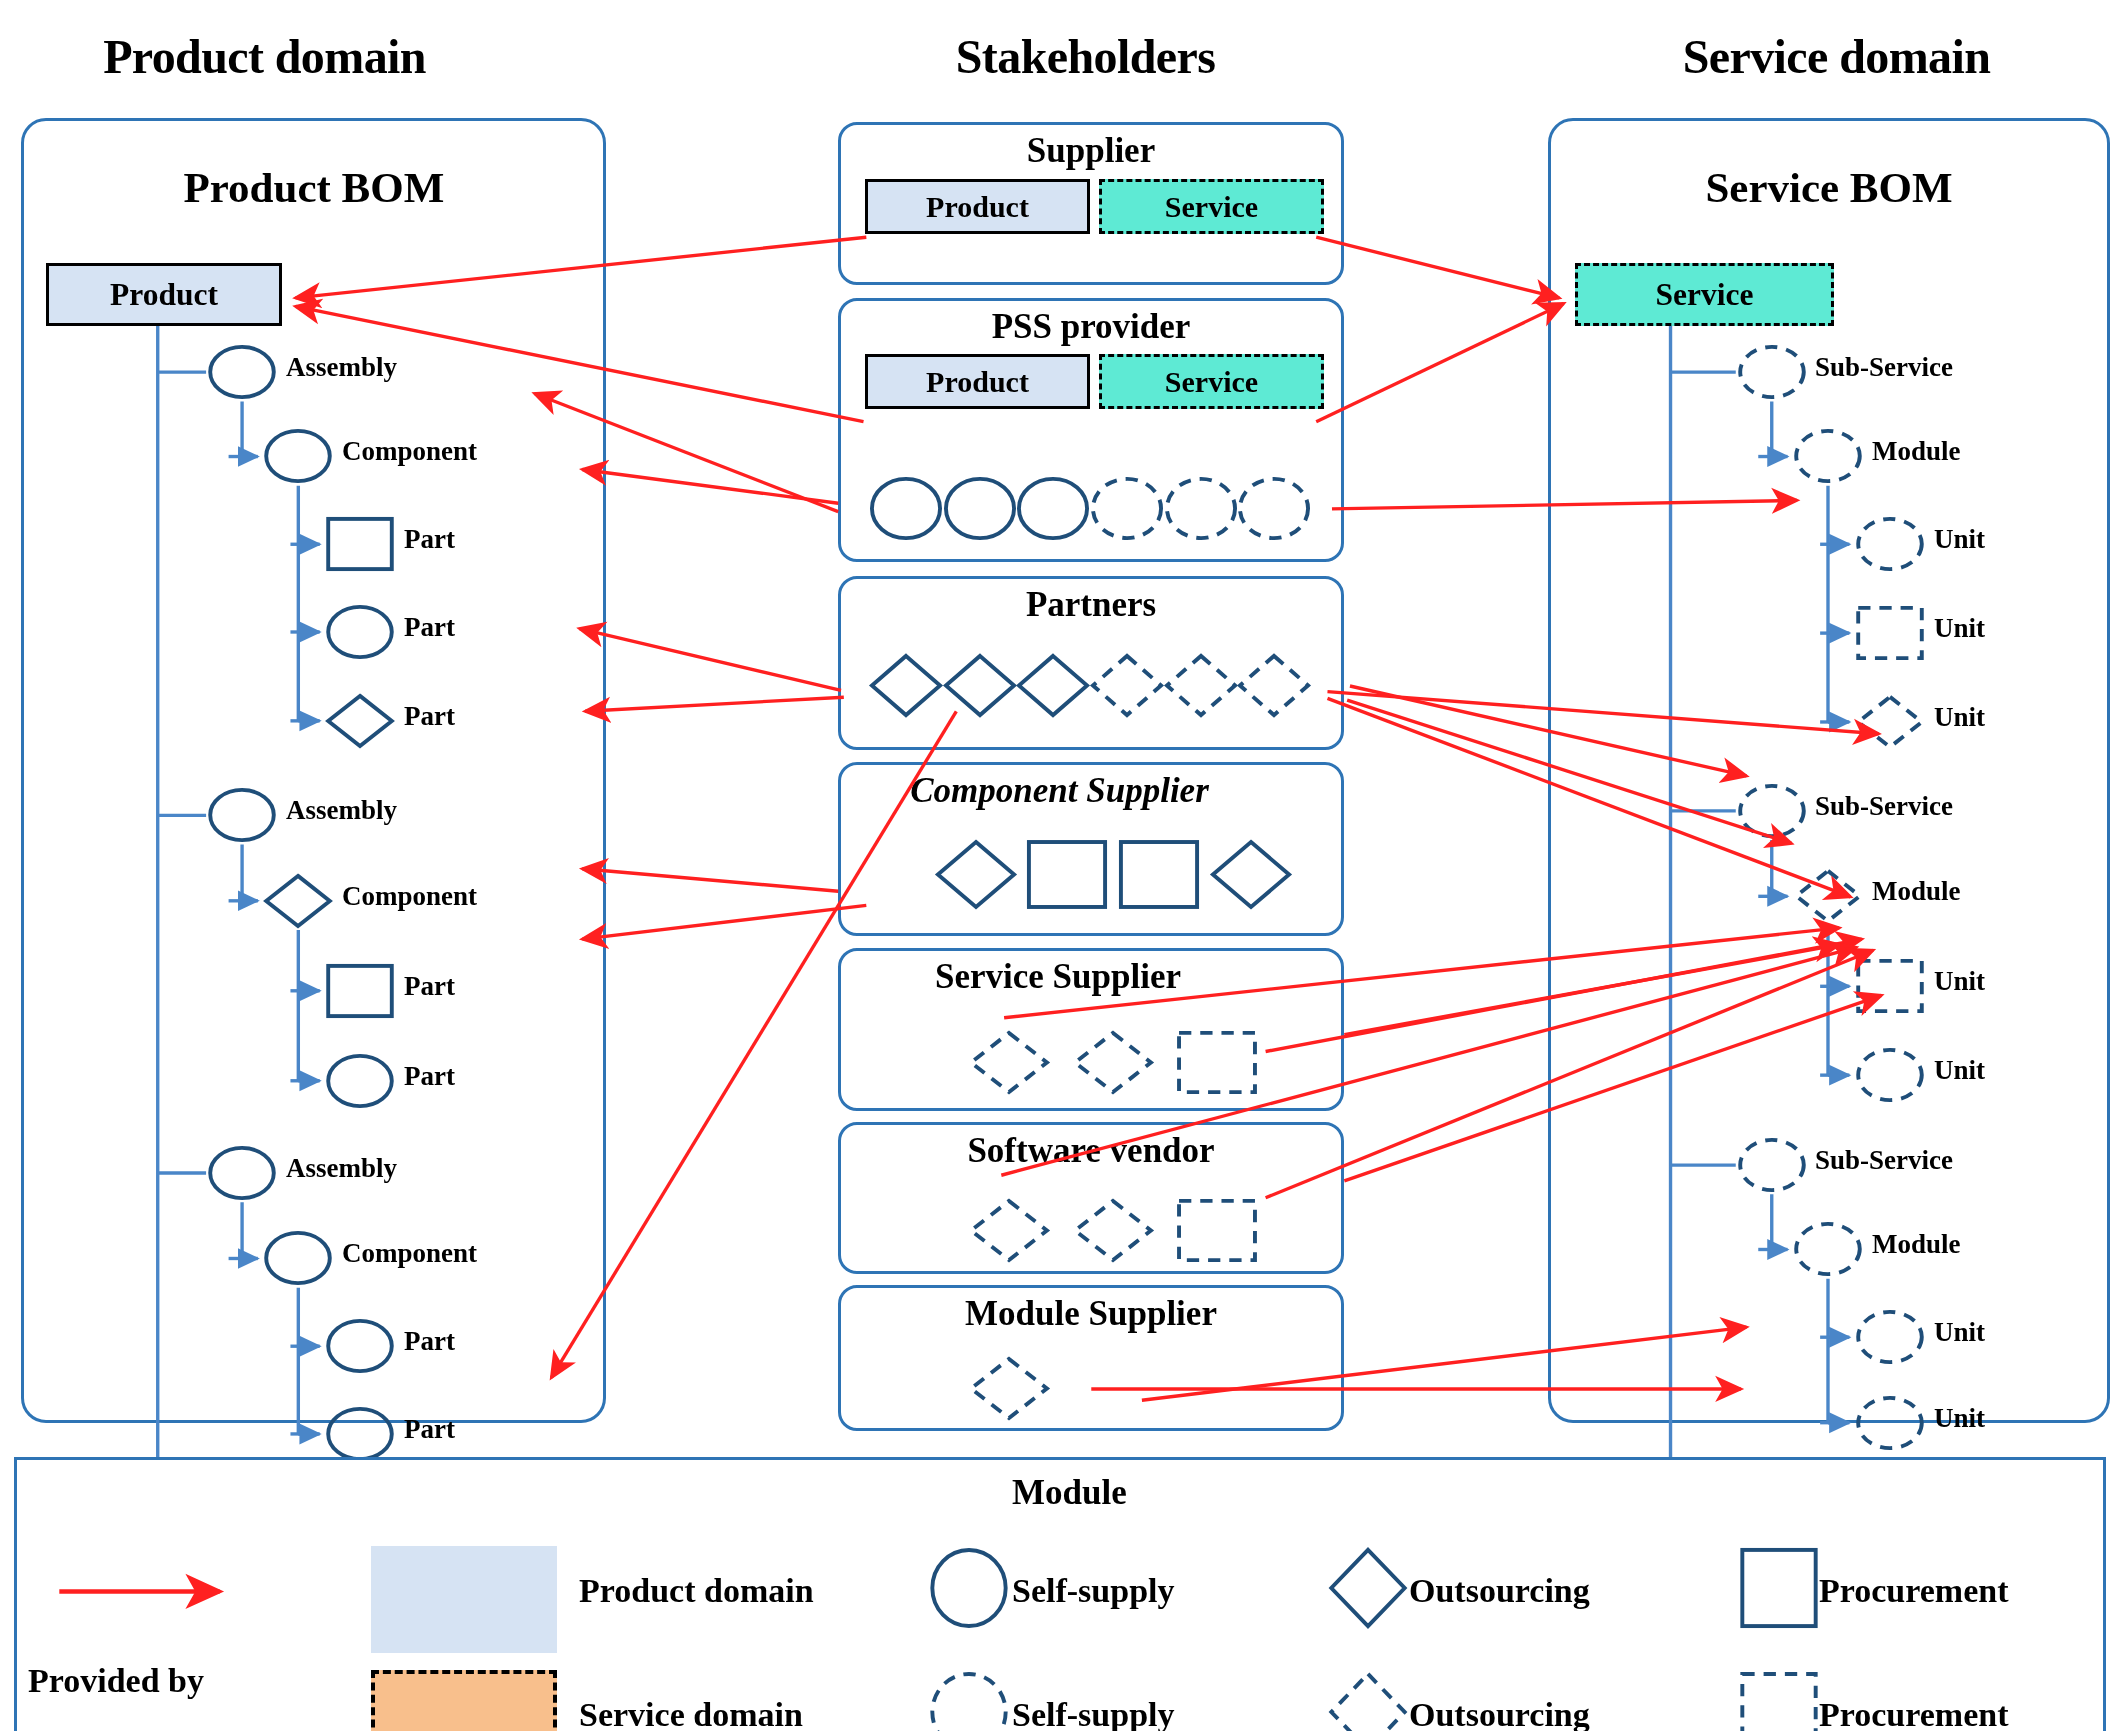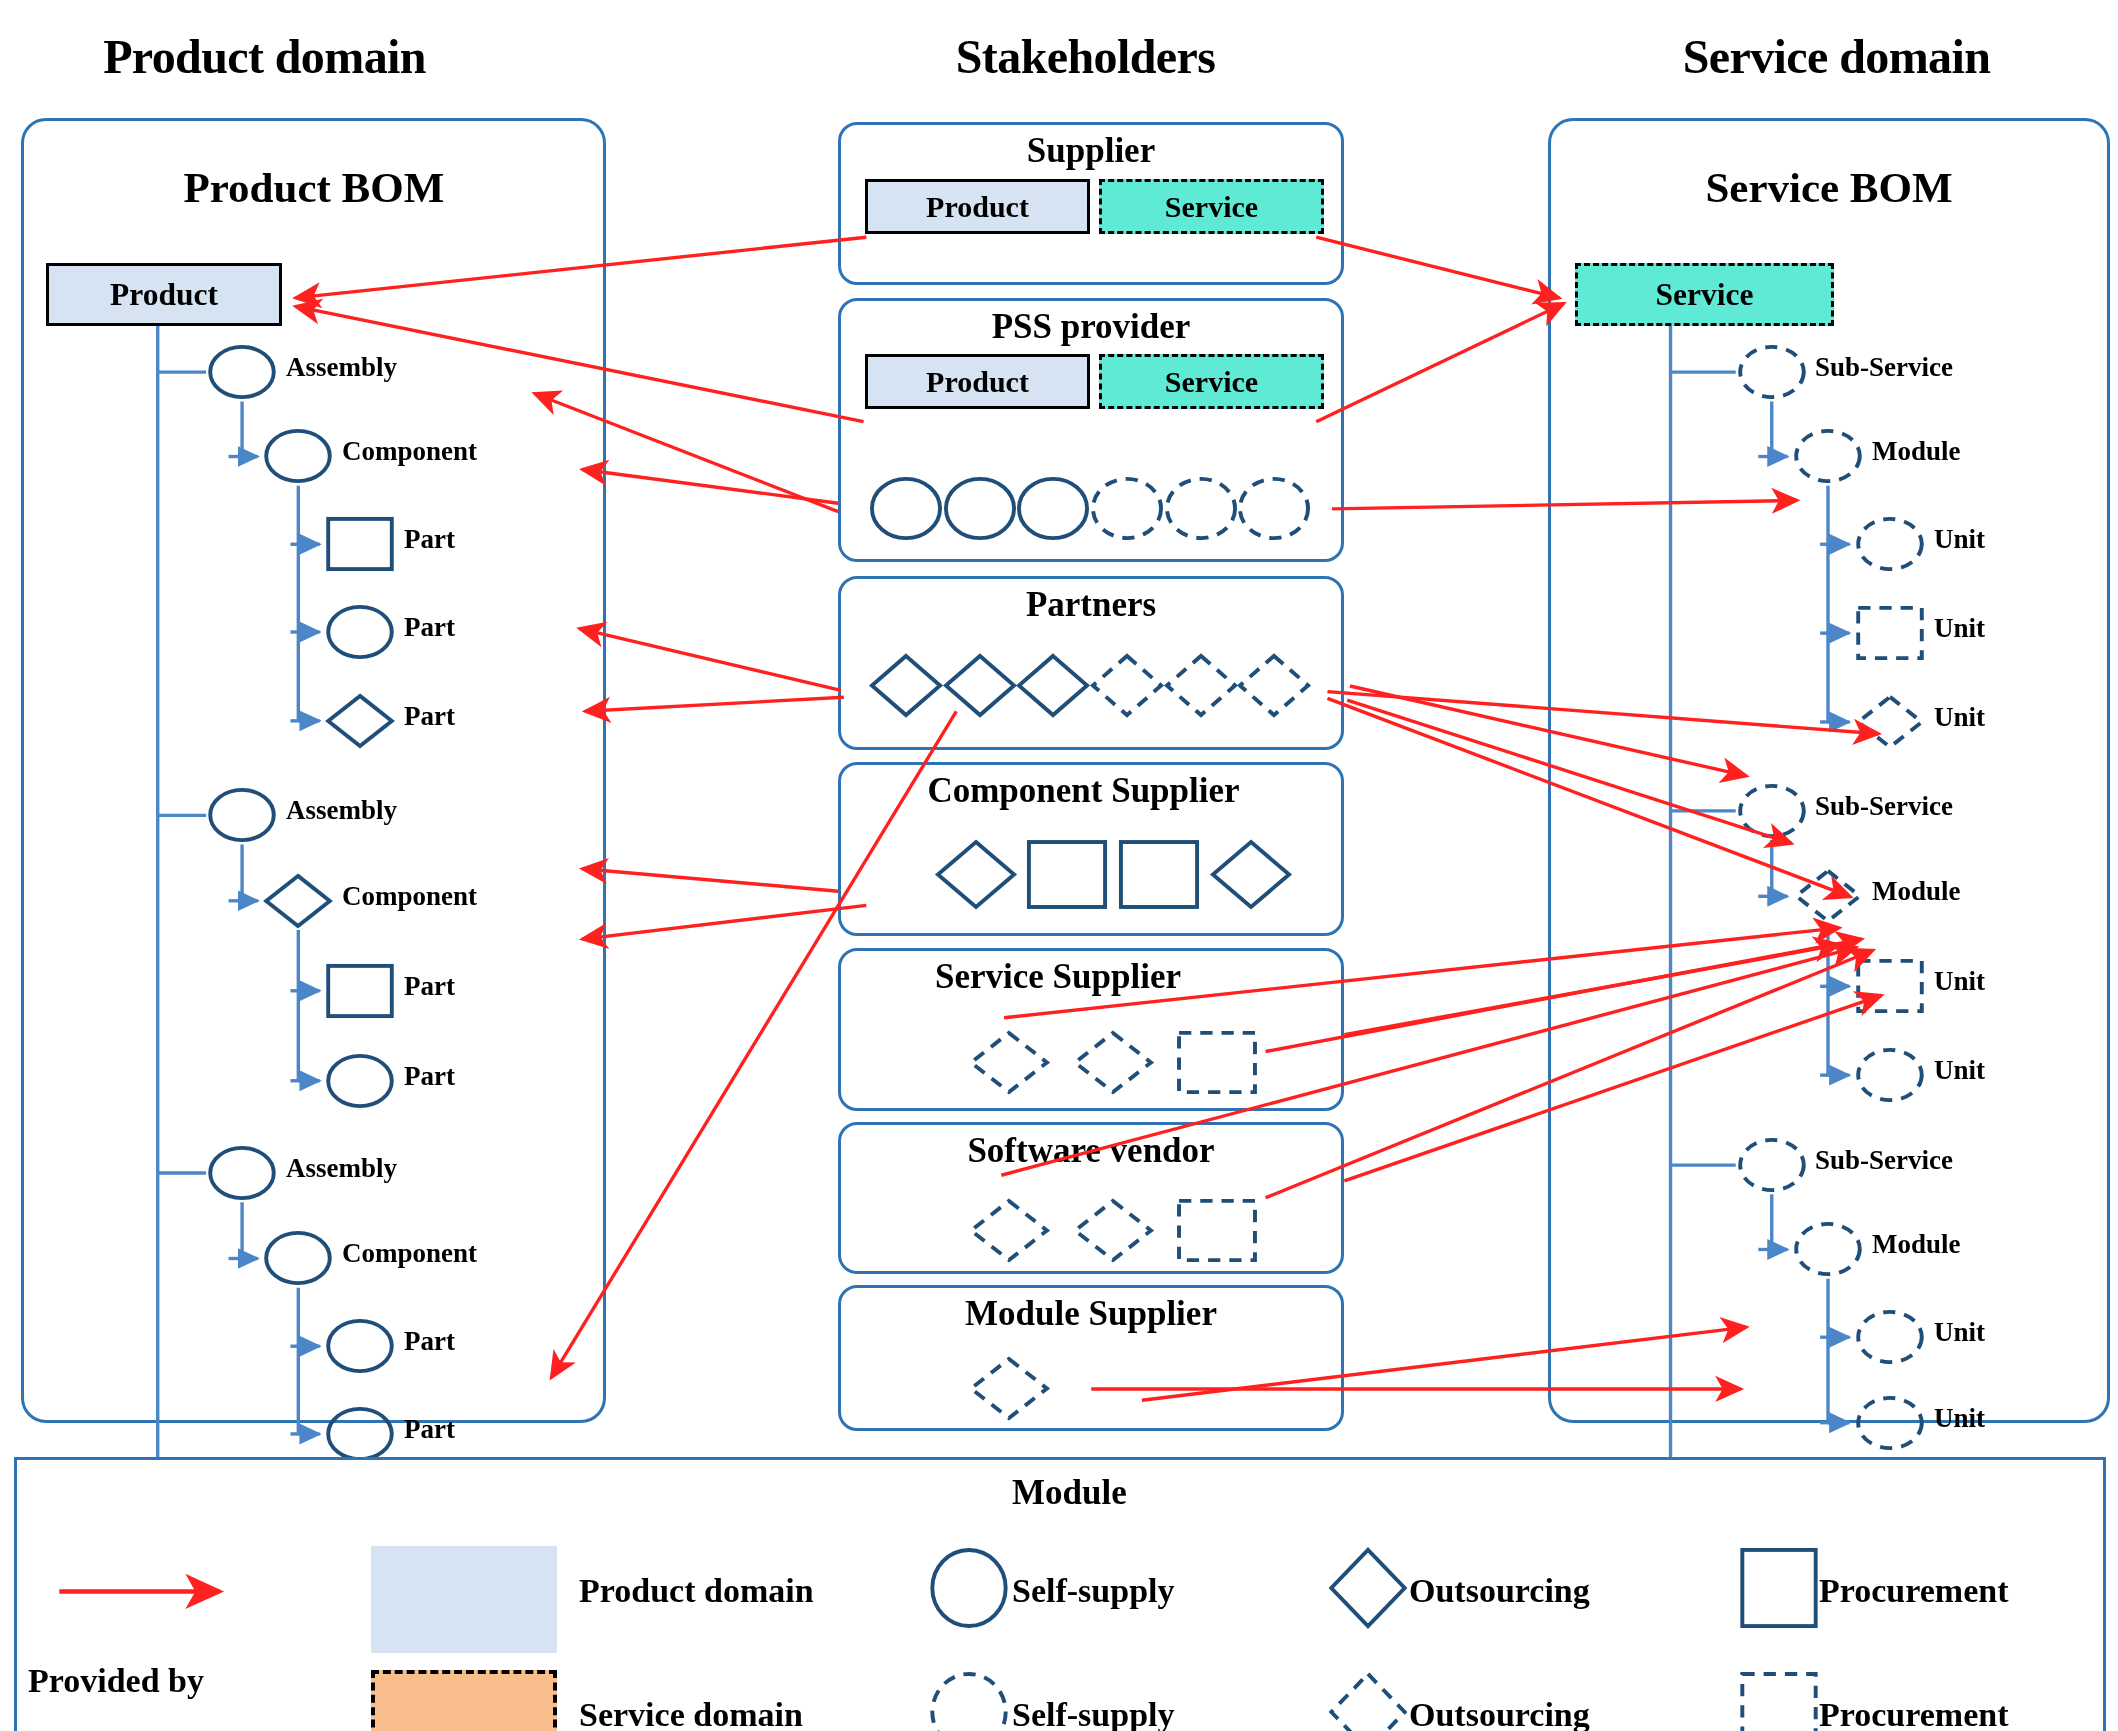--- a/index.html
+++ b/index.html
@@ -77,21 +77,21 @@
       <div class="sw" style="width: 76px; height: 67px; left: 1089px; top: 624px;"><svg width="76" height="67" viewBox="0 0 136 120">
           <polygon points="68,7 129,60 68,113 7,60" fill="none" stroke="#1F4E79" stroke-width="7" stroke-dasharray="22,16"></polygon>
         </svg></div>
       <div class="sw" style="width: 76px; height: 67px; left: 1163px; top: 624px;"><svg width="76" height="67" viewBox="0 0 136 120">
           <polygon points="68,7 129,60 68,113 7,60" fill="none" stroke="#1F4E79" stroke-width="7" stroke-dasharray="22,16"></polygon>
         </svg></div>
       <div class="sw" style="width: 76px; height: 67px; left: 1236px; top: 624px;"><svg width="76" height="67" viewBox="0 0 136 120">
           <polygon points="68,7 129,60 68,113 7,60" fill="none" stroke="#1F4E79" stroke-width="7" stroke-dasharray="22,16"></polygon>
         </svg></div>
       <div class="panel" style="left: 838px; top: 734px; width: 506px; height: 174px; border-radius: 19px;"></div>
-      <div class="sk-title" style="left: 838px; top: 743px; width: 491px;">Component Supplier</div>
+      <div class="sk-title" style="left: 814px; top: 743px; width: 491px; font-style: italic;">Component Supplier</div>
       <div class="sw" style="width: 84px; height: 73px; left: 934px; top: 810px;"><svg width="84" height="73" viewBox="0 0 150 130">
           <polygon points="75,7 143,65 75,123 7,65" fill="none" stroke="#1F4E79" stroke-width="7"></polygon>
         </svg></div>
       <div class="sw" style="width: 84px; height: 73px; left: 1025px; top: 810px;"><svg width="84" height="73" viewBox="0 0 150 130">
           <rect x="7" y="7" width="136" height="116" fill="none" stroke="#1F4E79" stroke-width="7"></rect>
         </svg></div>
       <div class="sw" style="width: 84px; height: 73px; left: 1117px; top: 810px;"><svg width="84" height="73" viewBox="0 0 150 130">
           <rect x="7" y="7" width="136" height="116" fill="none" stroke="#1F4E79" stroke-width="7"></rect>
         </svg></div>
       <div class="sw" style="width: 84px; height: 73px; left: 1209px; top: 810px;"><svg width="84" height="73" viewBox="0 0 150 130">

